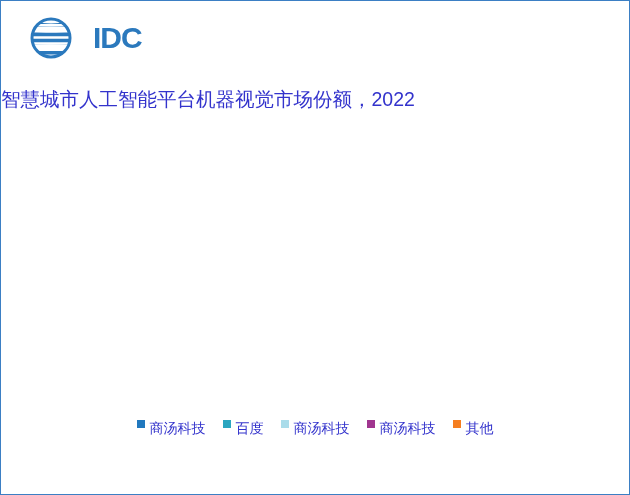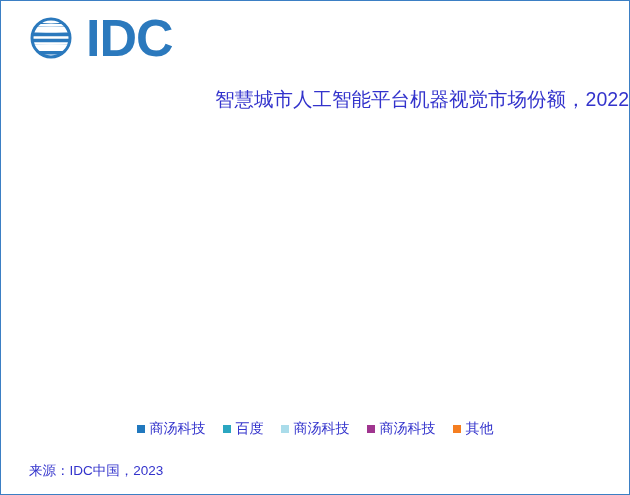--- a/index.html
+++ b/index.html
@@ -22,36 +22,36 @@
   #logo {
     position: absolute;
     left: 28px;
     top: 14px;
     display: flex;
     align-items: center;
     height: 46px;
   }
   #logo-globe { display: block; }
   #logo-text {
-    font-size: 52px;
+    font-size: 30px;
     font-weight: bold;
     color: #2b79bd;
     letter-spacing: -1px;
     line-height: 44px;
-    margin-left: 13px;
+    margin-left: 20px;
     font-family: "Liberation Sans", "DejaVu Sans", sans-serif;
   }
 
   
   #chart-title {
     position: absolute;
     left: 0;
     right: 0;
     top: 85px;
-    text-align: right;
+    text-align: left;
     font-size: 19.5px;
     color: #3333cc;
     font-family: "Liberation Sans", "DejaVu Sans", sans-serif;
     white-space: nowrap;
   }
 
   
   #pie-area {
     position: absolute;
     left: 150px;
@@ -72,21 +72,21 @@
     left: 0;
     right: 0;
     top: 419px;
     display: flex;
     justify-content: center;
     align-items: center;
     gap: 17px;
   }
   .legend-item {
     display: flex;
-    align-items: center;
+    align-items: flex-start;
     gap: 5px;
   }
   .legend-swatch {
     width: 8px;
     height: 8px;
     display: inline-block;
     flex: 0 0 auto;
   }
   .legend-label {
     font-size: 14px;
@@ -156,15 +156,14 @@
       <div class="legend-item">
         <span class="legend-swatch" style="background: rgb(160, 53, 143);"></span>
         <span class="legend-label">商汤科技</span>
       </div>
       <div class="legend-item">
         <span class="legend-swatch" style="background: rgb(245, 126, 32);"></span>
         <span class="legend-label">其他</span>
       </div>
     </div>
 
-  <div id="source">来源：IDC中国，2023</div>
 
 </div>
 
 </body></html>

